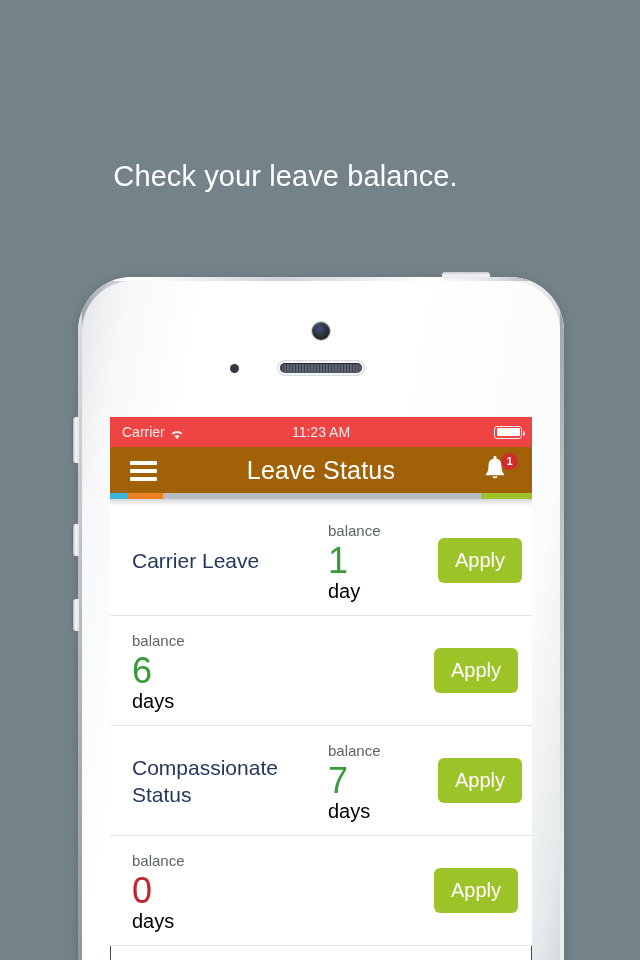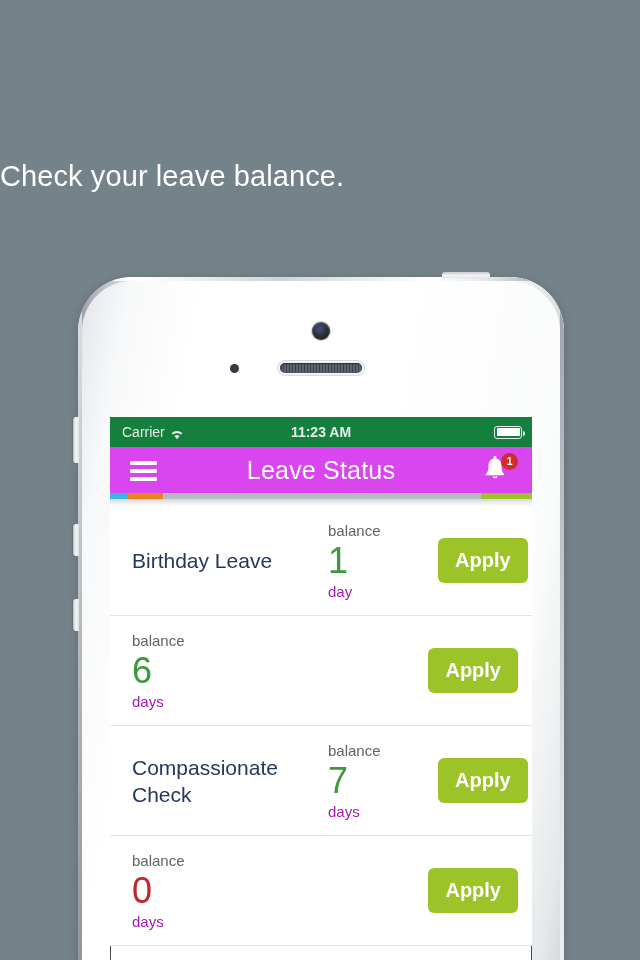--- a/index.html
+++ b/index.html
@@ -5,21 +5,21 @@
   html,body{margin:0;padding:0;}
   body{
     width:640px;height:960px;overflow:hidden;
     background:#74828a;
     font-family:"Liberation Sans", sans-serif;
     position:relative;
   }
   
   .headline{
     position:absolute;top:160px;left:0;width:571px;
-    text-align:left;
+    text-align:center;
     color:#ffffff;
     font-size:29px;
     font-weight:400;
     letter-spacing:0.1px;
   }
   
   .phone{
     position:absolute;
     left:78px;top:277px;
     width:486px;height:700px;
@@ -83,40 +83,40 @@
   
   .screen{
     position:absolute;left:32px;top:140px;
     width:422px;height:560px;
     background:#ffffff;
     overflow:hidden;
     box-shadow:inset 0 0 0 1px #3f4a52;
   }
   
   .statusbar{
-    height:30px;background:#15803d;color:#e8ebed;
+    height:30px;background:#ef4444;color:#e8ebed;
     display:flex;align-items:center;
     font-size:14px;position:relative;
   }
   .sb-left{position:absolute;left:12px;display:flex;align-items:center;gap:5px;}
-  .sb-center{position:absolute;left:0;width:100%;text-align:center;font-weight:bold;font-size:14px;}
+  .sb-center{position:absolute;left:0;width:100%;text-align:center;font-weight:normal;font-size:14px;}
   .sb-right{position:absolute;right:10px;display:flex;align-items:center;}
   .wifi{display:inline-block;width:14px;height:11px;position:relative;}
   .battery{
     width:28px;height:13px;border:1.5px solid #e8ebed;border-radius:3px;
     position:relative;box-sizing:border-box;padding:1.5px;
   }
   .battery i{display:block;width:100%;height:100%;background:#fff;border-radius:1px;}
   .battery::after{
     content:"";position:absolute;right:-4px;top:4px;width:2.5px;height:5px;
     background:#e8ebed;border-radius:0 2px 2px 0;
   }
   
   .navbar{
-    height:46px;background:#d946ef;position:relative;
+    height:46px;background:#a16207;position:relative;
     display:flex;align-items:center;
   }
   .hamburger{
     position:absolute;left:20px;top:50%;margin-top:-9px;
     width:27px;height:19px;cursor:pointer;
   }
   .hamburger span{
     display:block;height:4px;background:#fff;border-radius:1px;margin-bottom:4px;
   }
   .hamburger span:last-child{margin-bottom:0;}
@@ -149,31 +149,30 @@
     flex:0 0 196px;
     color:#24385c;
     font-size:21px;
     line-height:27px;
   }
   .row-balance{
     flex:0 0 110px;text-align:left;
   }
   .bal-label{color:#5d6468;font-size:15px;line-height:19px;}
   .bal-value{font-size:36px;line-height:42px;font-weight:400;}
-  .bal-unit{color:#a21caf;font-size:15px;line-height:19px;}
+  .bal-unit{color:#000000;font-size:20px;line-height:19px;}
   .apply-btn{
     margin-left:auto;
     background:#9cc428;
     color:#ffffff;
     font-size:20px;
     border:none;border-radius:6px;
     padding:11px 17px;
     cursor:pointer;
     font-family:"Liberation Sans", sans-serif;
-    font-weight:bold;
   }
 </style>
 </head>
 <body>
 
 <div class="headline">Check your leave balance.</div>
 
 <div class="phone">
   <div class="rim-inner"></div>
   <div class="rim"></div>
@@ -227,38 +226,38 @@
     <div class="progress" id="progress">
         <div style="width: 4.3%; background: rgb(58, 181, 224);"></div>
         <div style="width: 8.3%; background: rgb(236, 129, 34);"></div>
         <div style="width: 75.4%; background: rgb(182, 188, 193);"></div>
         <div style="width: 12%; background: rgb(156, 196, 40);"></div>
       </div>
     <div class="list-shade"></div>
 
     <div class="list" id="leave-list">
         <div class="row">
-          <div class="row-name">Birthday Leave</div>
+          <div class="row-name">Carrier Leave</div>
           <div class="row-balance">
             <div class="bal-label">balance</div>
             <div class="bal-value" style="color: rgb(58, 155, 58);">1</div>
             <div class="bal-unit">day</div>
           </div>
           <button class="apply-btn" style="background: rgb(156, 196, 40);">Apply</button>
         </div>
         <div class="row">
           <div class="row-balance">
             <div class="bal-label">balance</div>
             <div class="bal-value" style="color: rgb(58, 155, 58);">6</div>
             <div class="bal-unit">days</div>
           </div>
           <button class="apply-btn" style="background: rgb(156, 196, 40);">Apply</button>
         </div>
         <div class="row">
-          <div class="row-name">Compassionate Check</div>
+          <div class="row-name">Compassionate Status</div>
           <div class="row-balance">
             <div class="bal-label">balance</div>
             <div class="bal-value" style="color: rgb(58, 155, 58);">7</div>
             <div class="bal-unit">days</div>
           </div>
           <button class="apply-btn" style="background: rgb(156, 196, 40);">Apply</button>
         </div>
         <div class="row">
           <div class="row-balance">
             <div class="bal-label">balance</div>

